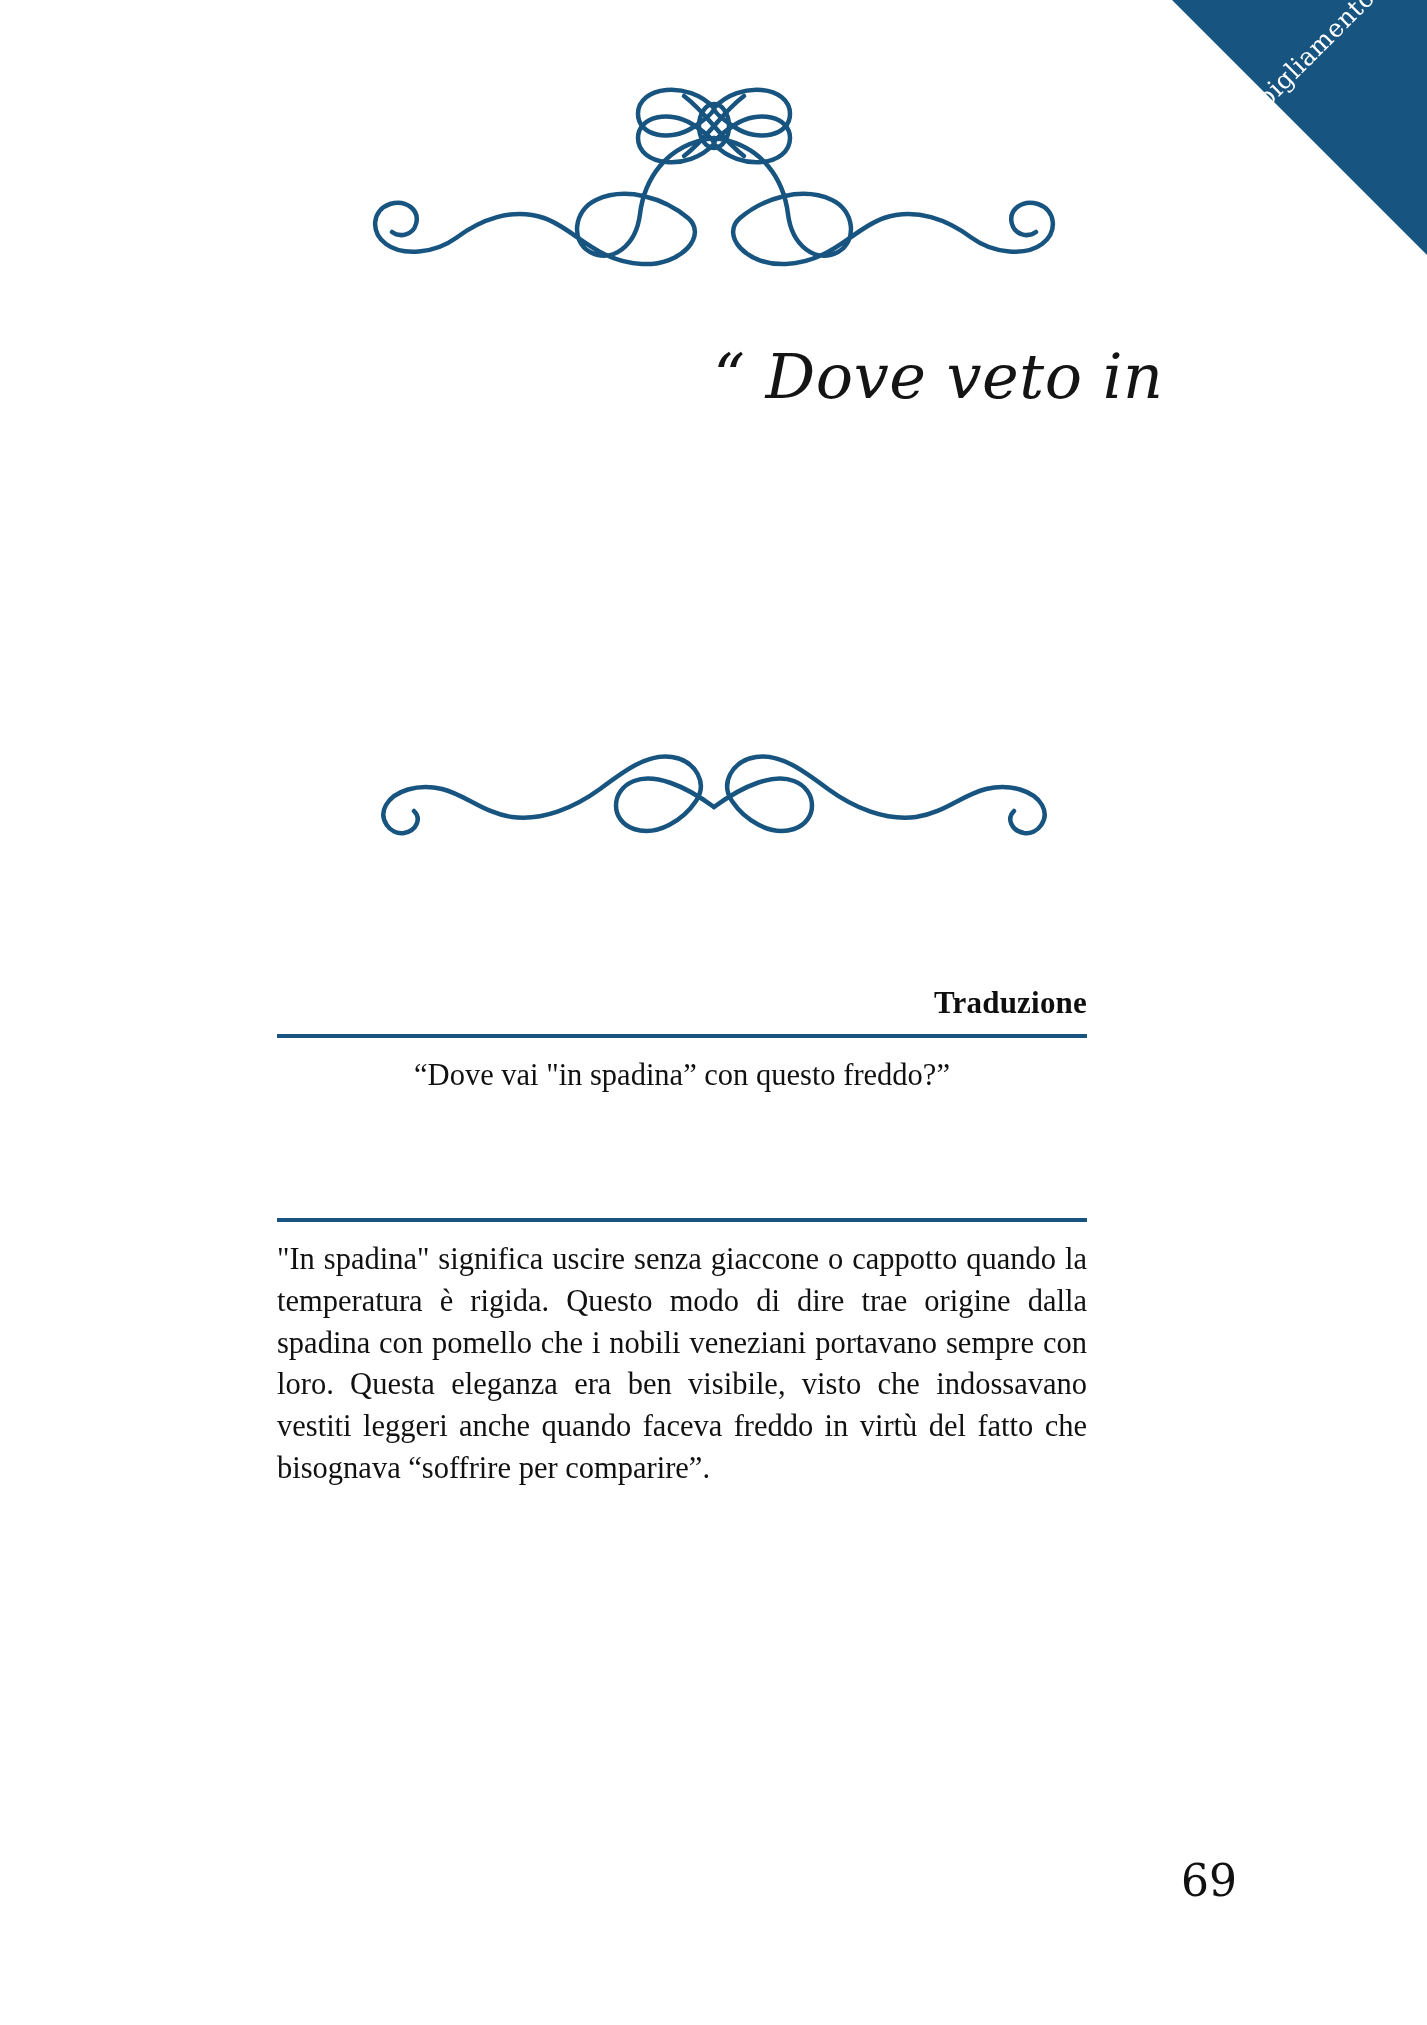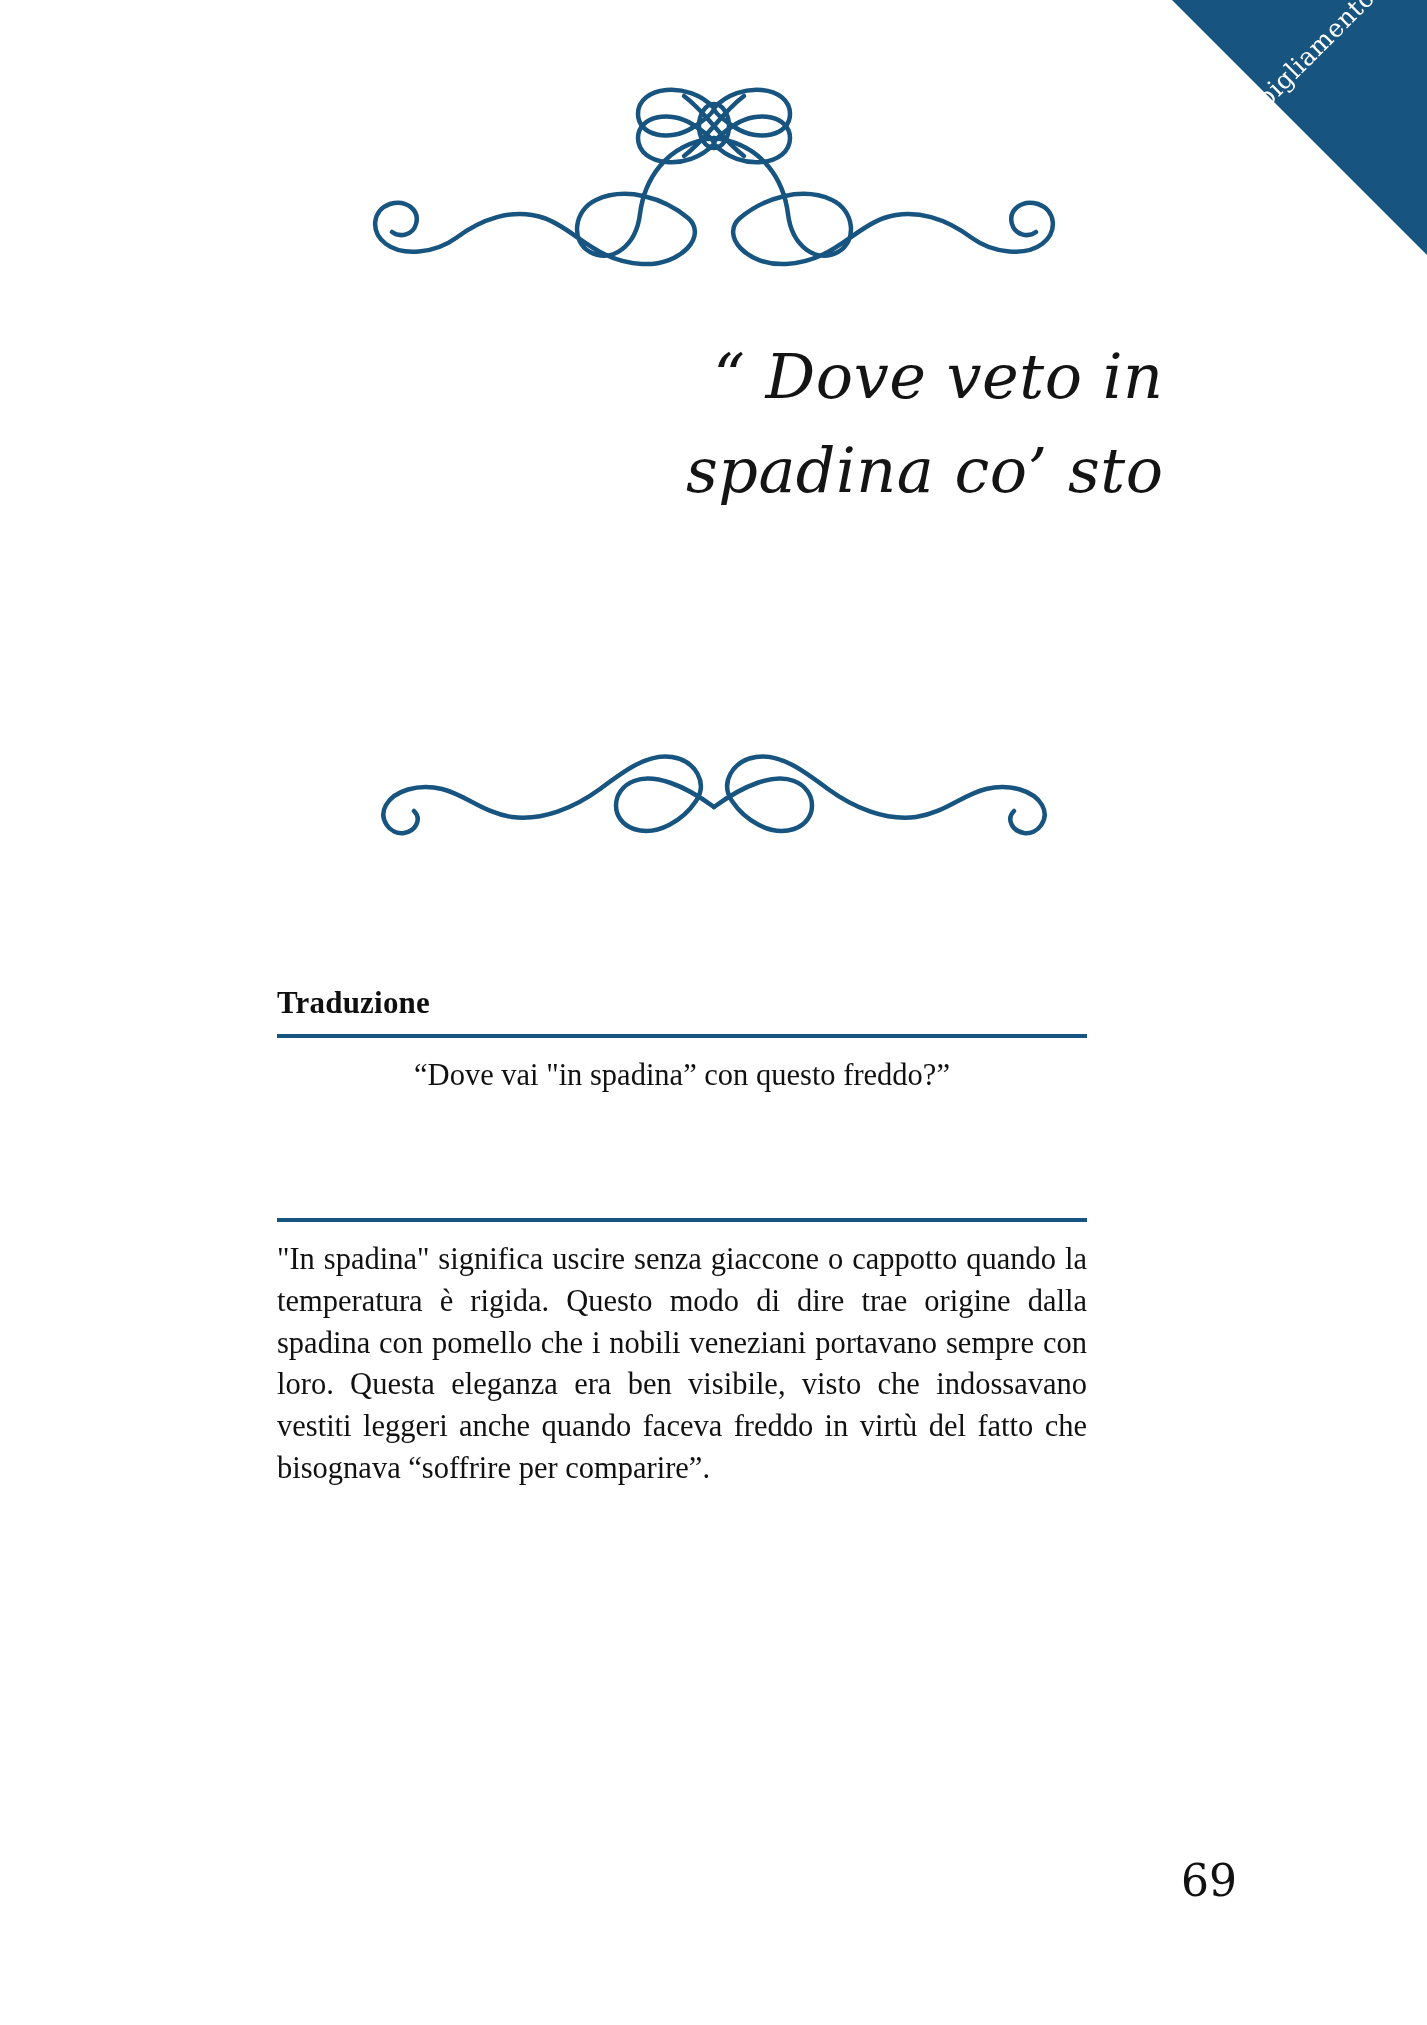--- a/index.html
+++ b/index.html
@@ -92,21 +92,21 @@
     white-space: nowrap;
   }
 
   
   .section {
     position: absolute;
     left: 277px;
     width: 810px;
   }
   .section-heading {
-    text-align: left;
+    text-align: right;
     font-family: "Liberation Serif", serif;
     font-weight: bold;
     font-size: 31px;
     color: #0f0f0f;
     letter-spacing: 0.2px;
   }
   .section-rule {
     margin-top: 13px;
     height: 4px;
     background: #175480;
@@ -160,21 +160,20 @@
       </g>
 
       <path d="M470,60 C420,66 400,104 396,136 C392,168 368,186 346,174 C326,163 330,132 352,122 C382,108 420,120 444,140 C464,157 438,188 398,186 C352,184 330,150 300,140 C268,129 236,142 212,160 C190,176 158,178 142,166 C126,154 128,132 146,126 C162,121 176,132 172,146 C169,157 156,160 148,154"></path>
 
       <path d="M470,60 C520,66 540,104 544,136 C548,168 572,186 594,174 C614,163 610,132 588,122 C558,108 520,120 496,140 C476,157 502,188 542,186 C588,184 610,150 640,140 C672,129 704,142 728,160 C750,176 782,178 798,166 C814,154 812,132 794,126 C778,121 764,132 768,146 C771,157 784,160 792,154"></path>
     </svg>
   </div>
 
   <div class="title-block">
     <div class="title-line">“ Dove veto in</div>
-    <div class="title-line">spadina co’ sto</div>
   </div>
 
   <div class="ornament bottom">
     <svg width="940" height="120" viewBox="0 0 940 120" fill="none" stroke="#175480" stroke-width="4.5" stroke-linecap="round">
       <path d="M470,62 C440,40 410,28 390,36 C366,45 366,76 390,84 C414,92 440,74 452,56 C464,38 452,16 428,12 C404,8 380,26 356,44 C330,63 298,76 268,72 C240,68 222,50 198,44 C174,38 150,46 142,60 C134,74 146,90 160,88 C172,86 178,74 170,66"></path>
       <path d="M470,62 C500,40 530,28 550,36 C574,45 574,76 550,84 C526,92 500,74 488,56 C476,38 488,16 512,12 C536,8 560,26 584,44 C610,63 642,76 672,72 C700,68 718,50 742,44 C766,38 790,46 798,60 C806,74 794,90 780,88 C768,86 762,74 770,66"></path>
     </svg>
   </div>
 
   <div class="section" id="traduzione-section">

